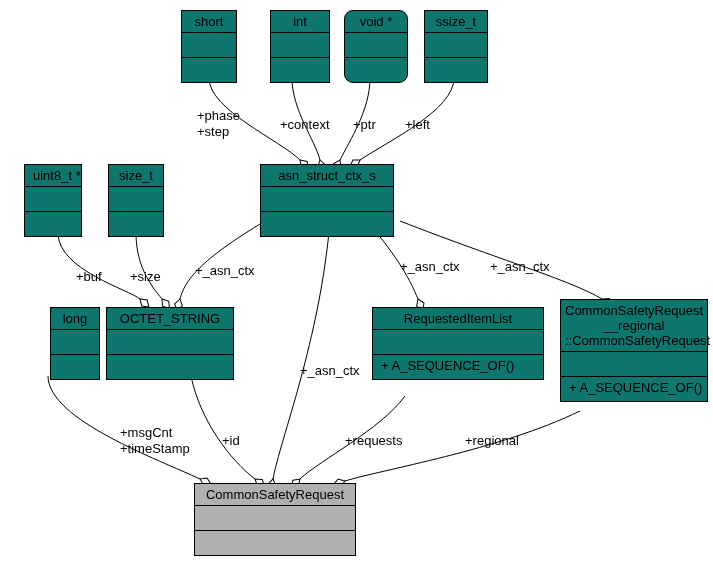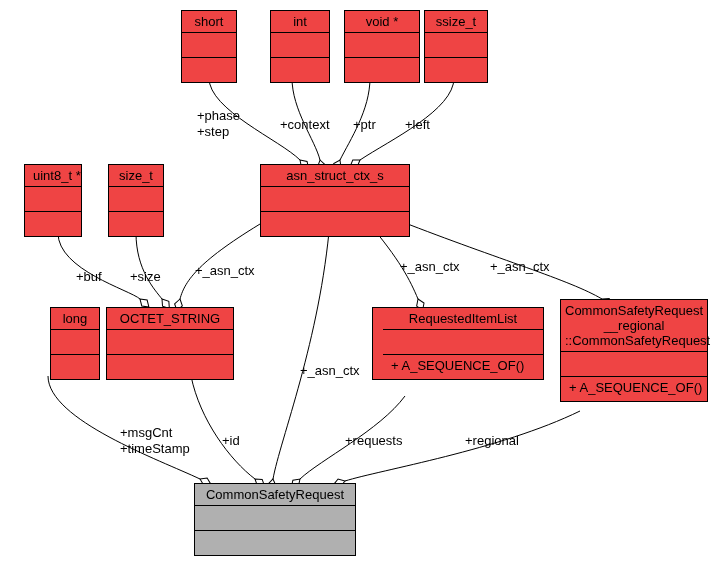--- a/index.html
+++ b/index.html
@@ -8,21 +8,21 @@
     font-family: Arial, Helvetica, sans-serif;
     font-size: 13px;
     background: #fff;
     width: 713px;
     height: 567px;
     position: relative;
   }
   .node {
     position: absolute;
     border: 1px solid #000;
-    background: #ef4444;
+    background: #0f766e;
     box-sizing: border-box;
   }
   .node .title {
     text-align: center;
     font-weight: normal;
     padding: 3px 8px;
     border-bottom: 1px solid #000;
     white-space: nowrap;
   }
   .node .mid {
@@ -93,58 +93,58 @@
 <div class="node" style="left:181px;top:10px;width:56px;">
   <div class="title">short</div>
   <div class="mid"></div>
     <div class="bot"></div>
 </div>
 <div class="node" style="left:270px;top:10px;width:60px;">
   <div class="title">int</div>
   <div class="mid"></div>
     <div class="bot"></div>
 </div>
-<div class="node" style="left:344px;top:10px;width:76px;">
+<div class="node" style="left:344px;top:10px;width:64px;border-radius:9px;">
   <div class="title">void *</div>
   <div class="mid"></div>
     <div class="bot"></div>
 </div>
 <div class="node" style="left:424px;top:10px;width:64px;">
   <div class="title">ssize_t</div>
   <div class="mid"></div>
     <div class="bot"></div>
 </div>
 
 <div class="node" style="left:24px;top:164px;width:58px;">
   <div class="title">uint8_t *</div>
   <div class="mid"></div>
     <div class="bot"></div>
 </div>
 <div class="node" style="left:108px;top:164px;width:56px;">
   <div class="title">size_t</div>
   <div class="mid"></div>
     <div class="bot"></div>
 </div>
-<div class="node" style="left:260px;top:164px;width:150px;">
+<div class="node" style="left:260px;top:164px;width:134px;">
   <div class="title">asn_struct_ctx_s</div>
   <div class="mid"></div>
     <div class="bot"></div>
 </div>
 
 <div class="node" style="left:24px;top:307px;width:50px;margin-left:26px;">
   <div class="title">long</div>
   <div class="mid"></div>
     <div class="bot"></div>
 </div>
 <div class="node" style="left:106px;top:307px;width:128px;">
   <div class="title">OCTET_STRING</div>
   <div class="mid"></div>
     <div class="bot"></div>
 </div>
-<div class="node" style="left:372px;top:307px;width:172px;padding-left:10px;">
+<div class="node" style="left:372px;top:307px;width:172px;">
   <div class="title">RequestedItemList</div>
   <div class="mid"></div>
   <div class="bot">+ A_SEQUENCE_OF()</div>
 </div>
 <div class="node" style="left:560px;top:299px;width:148px;">
   <div class="title" style="padding:3px 4px;">
     <div>CommonSafetyRequest</div>
     <div>__regional</div>
     <div>::CommonSafetyRequest</div>
   </div>

